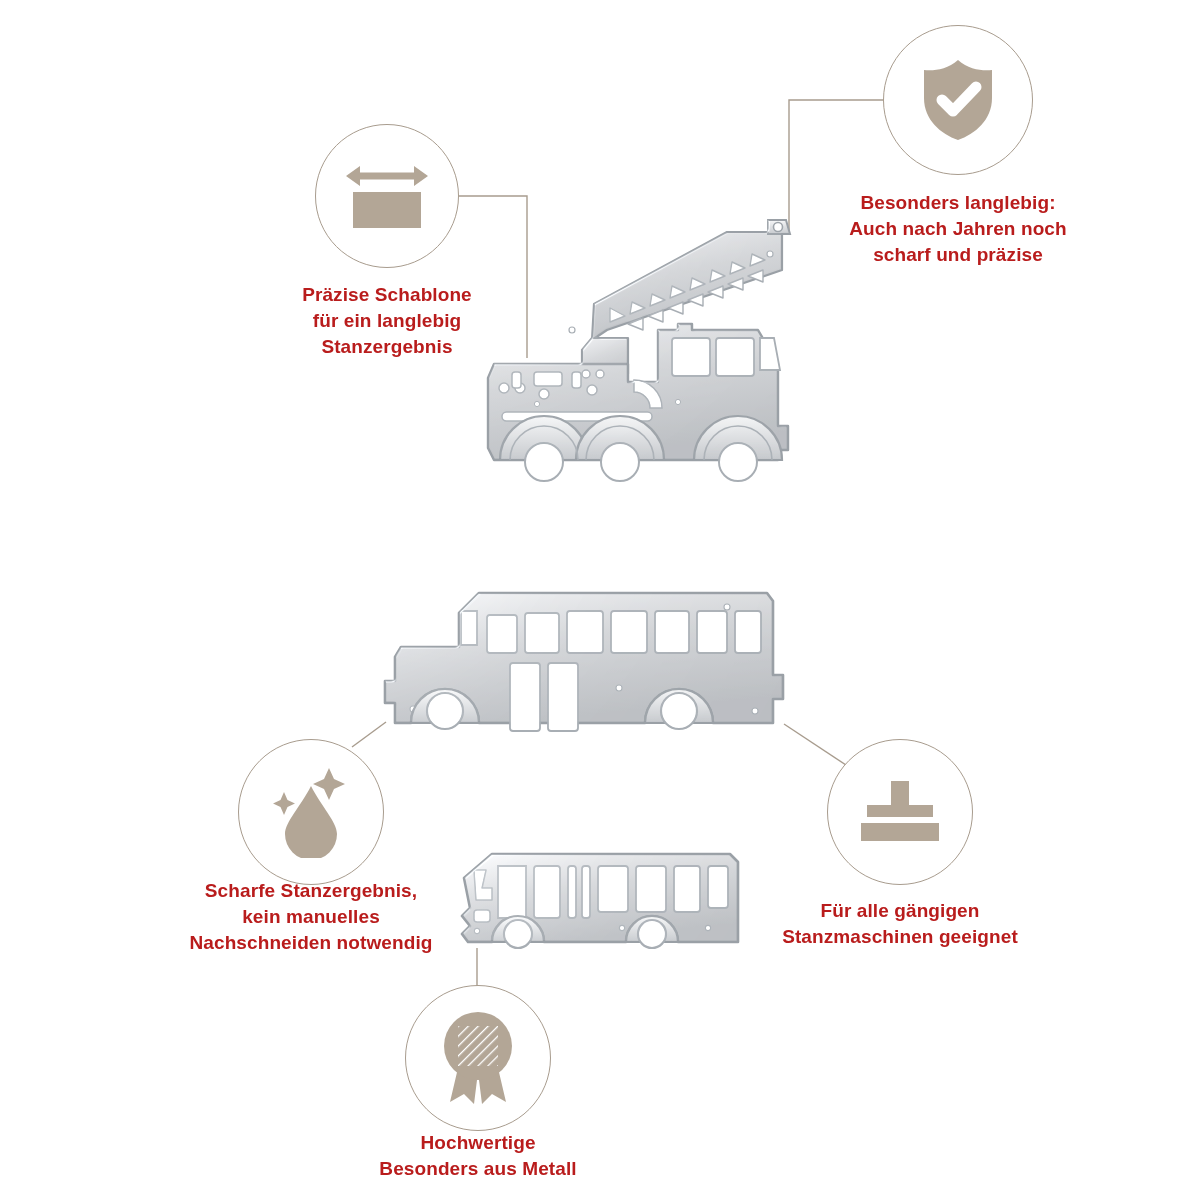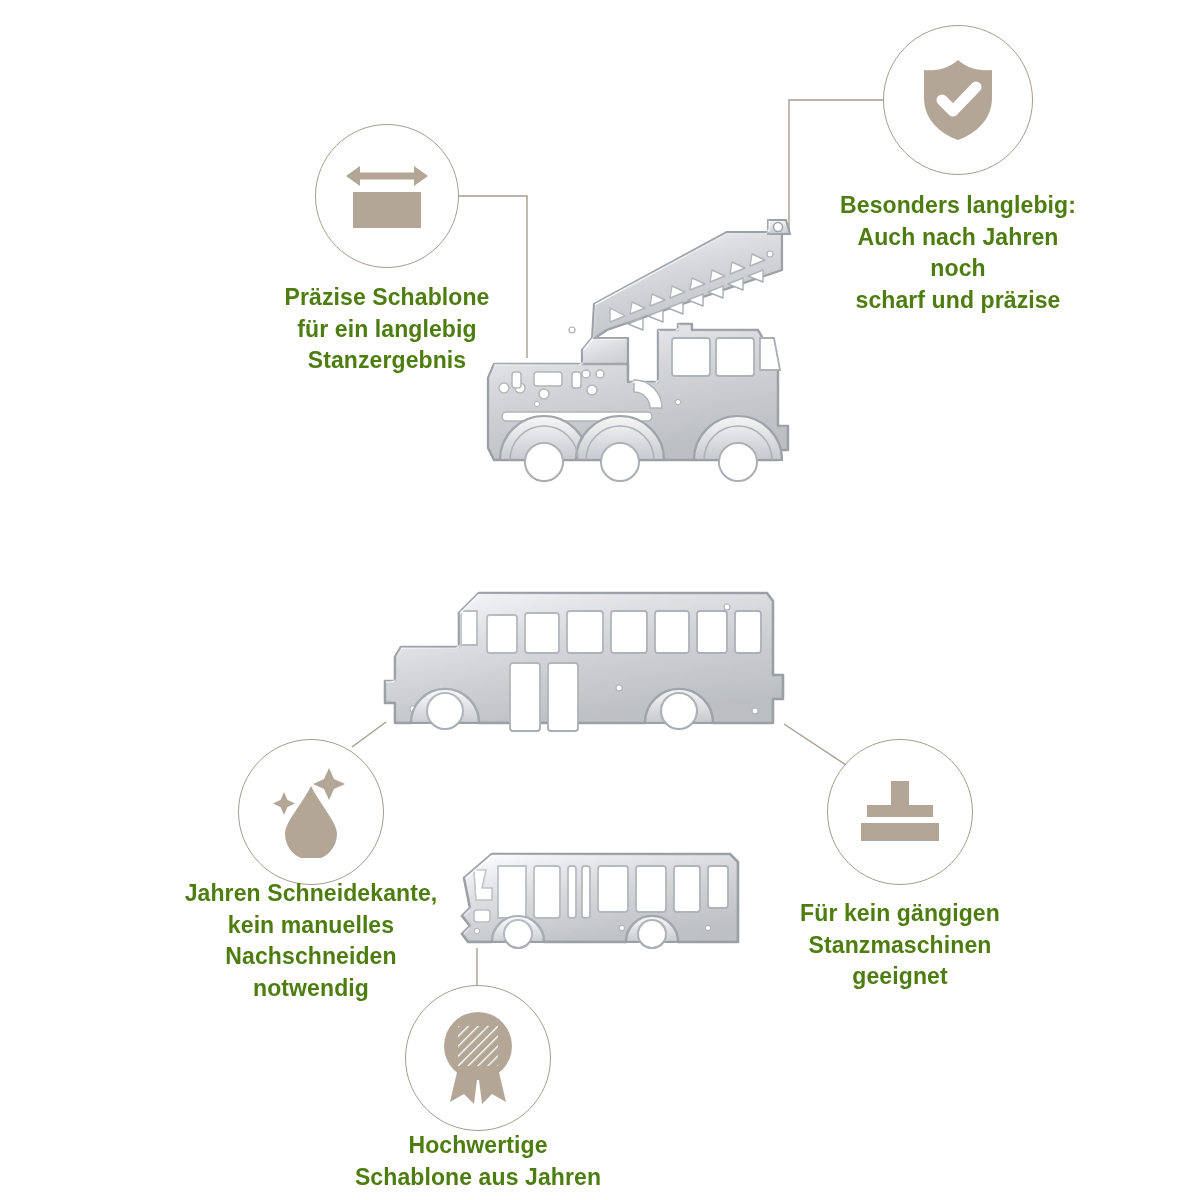--- a/index.html
+++ b/index.html
@@ -25,22 +25,22 @@
     border: 1.4px solid #a89c8e;
     background: #ffffff;
     box-sizing: border-box;
     display: flex;
     align-items: center;
     justify-content: center;
   }
   .callout-caption {
     position: absolute;
     text-align: center;
-    color: #4d7c0f;
-    font-size: 23px;
+    color: #b91c1c;
+    font-size: 19px;
     line-height: 1.38;
     font-weight: 600;
     white-space: pre-line;
     letter-spacing: 0.1px;
   }
   .icon-svg { display:block; }
 
   
   .connector-layer {
     position: absolute;
@@ -281,36 +281,36 @@
   <div class="callout">
     <div class="callout-circle" style="left:238px; top:739px; width:146px; height:146px;">
       <span>
         <svg class="icon-svg" width="84" height="92" viewBox="0 0 84 92" xmlns="http://www.w3.org/2000/svg">
           <path d="M 42 20 C 52 40 68 56 68 68 A 26 26 0 0 1 16 68 C 16 56 32 40 42 20 Z" fill="#b3a696"></path>
           <path d="M 60 2 L 65 13 L 76 18 L 65 23 L 60 34 L 55 23 L 44 18 L 55 13 Z" fill="#b3a696"></path>
           <path d="M 15 26 L 18.5 34 L 26 37.5 L 18.5 41 L 15 49 L 11.5 41 L 4 37.5 L 11.5 34 Z" fill="#b3a696"></path>
         </svg>
       </span>
     </div>
-    <div class="callout-caption" style="left:176px; top:878px; width:270px;">Jahren Schneidekante,
+    <div class="callout-caption" style="left:176px; top:878px; width:270px;">Scharfe Stanzergebnis,
 kein manuelles
 Nachschneiden notwendig</div>
   </div>
 
   <div class="callout">
     <div class="callout-circle" style="left:827px; top:739px; width:146px; height:146px;">
       <span>
         <svg class="icon-svg" width="82" height="62" viewBox="0 0 82 62" xmlns="http://www.w3.org/2000/svg">
           <rect x="32" y="0" width="18" height="26" fill="#b3a696"></rect>
           <rect x="8" y="24" width="66" height="12" fill="#b3a696"></rect>
           <rect x="2" y="42" width="78" height="18" fill="#b3a696"></rect>
         </svg>
       </span>
     </div>
-    <div class="callout-caption" style="left:770px; top:898px; width:260px;">Für kein gängigen
+    <div class="callout-caption" style="left:770px; top:898px; width:260px;">Für alle gängigen
 Stanzmaschinen geeignet</div>
   </div>
 
   <div class="callout">
     <div class="callout-circle" style="left:405px; top:985px; width:146px; height:146px;">
       <span>
         <svg class="icon-svg" width="88" height="96" viewBox="0 0 88 96" xmlns="http://www.w3.org/2000/svg">
           <defs>
             <pattern id="hatch" patternUnits="userSpaceOnUse" width="7" height="7" patternTransform="rotate(45)">
               <rect width="7" height="7" fill="#b3a696"></rect>
@@ -318,16 +318,16 @@
             </pattern>
           </defs>
           <path d="M 24 58 L 16 92 L 30 84 L 40 94 L 44 62 Z" fill="#b3a696"></path>
           <path d="M 64 58 L 72 92 L 58 84 L 48 94 L 44 62 Z" fill="#b3a696"></path>
           <circle cx="44" cy="36" r="34" fill="#b3a696"></circle>
           <rect x="24" y="16" width="40" height="40" fill="url(#hatch)"></rect>
         </svg>
       </span>
     </div>
     <div class="callout-caption" style="left:353px; top:1130px; width:250px;">Hochwertige
-Schablone aus Jahren</div>
+Besonders aus Metall</div>
   </div>
 
 </div>
 
 </body></html>

